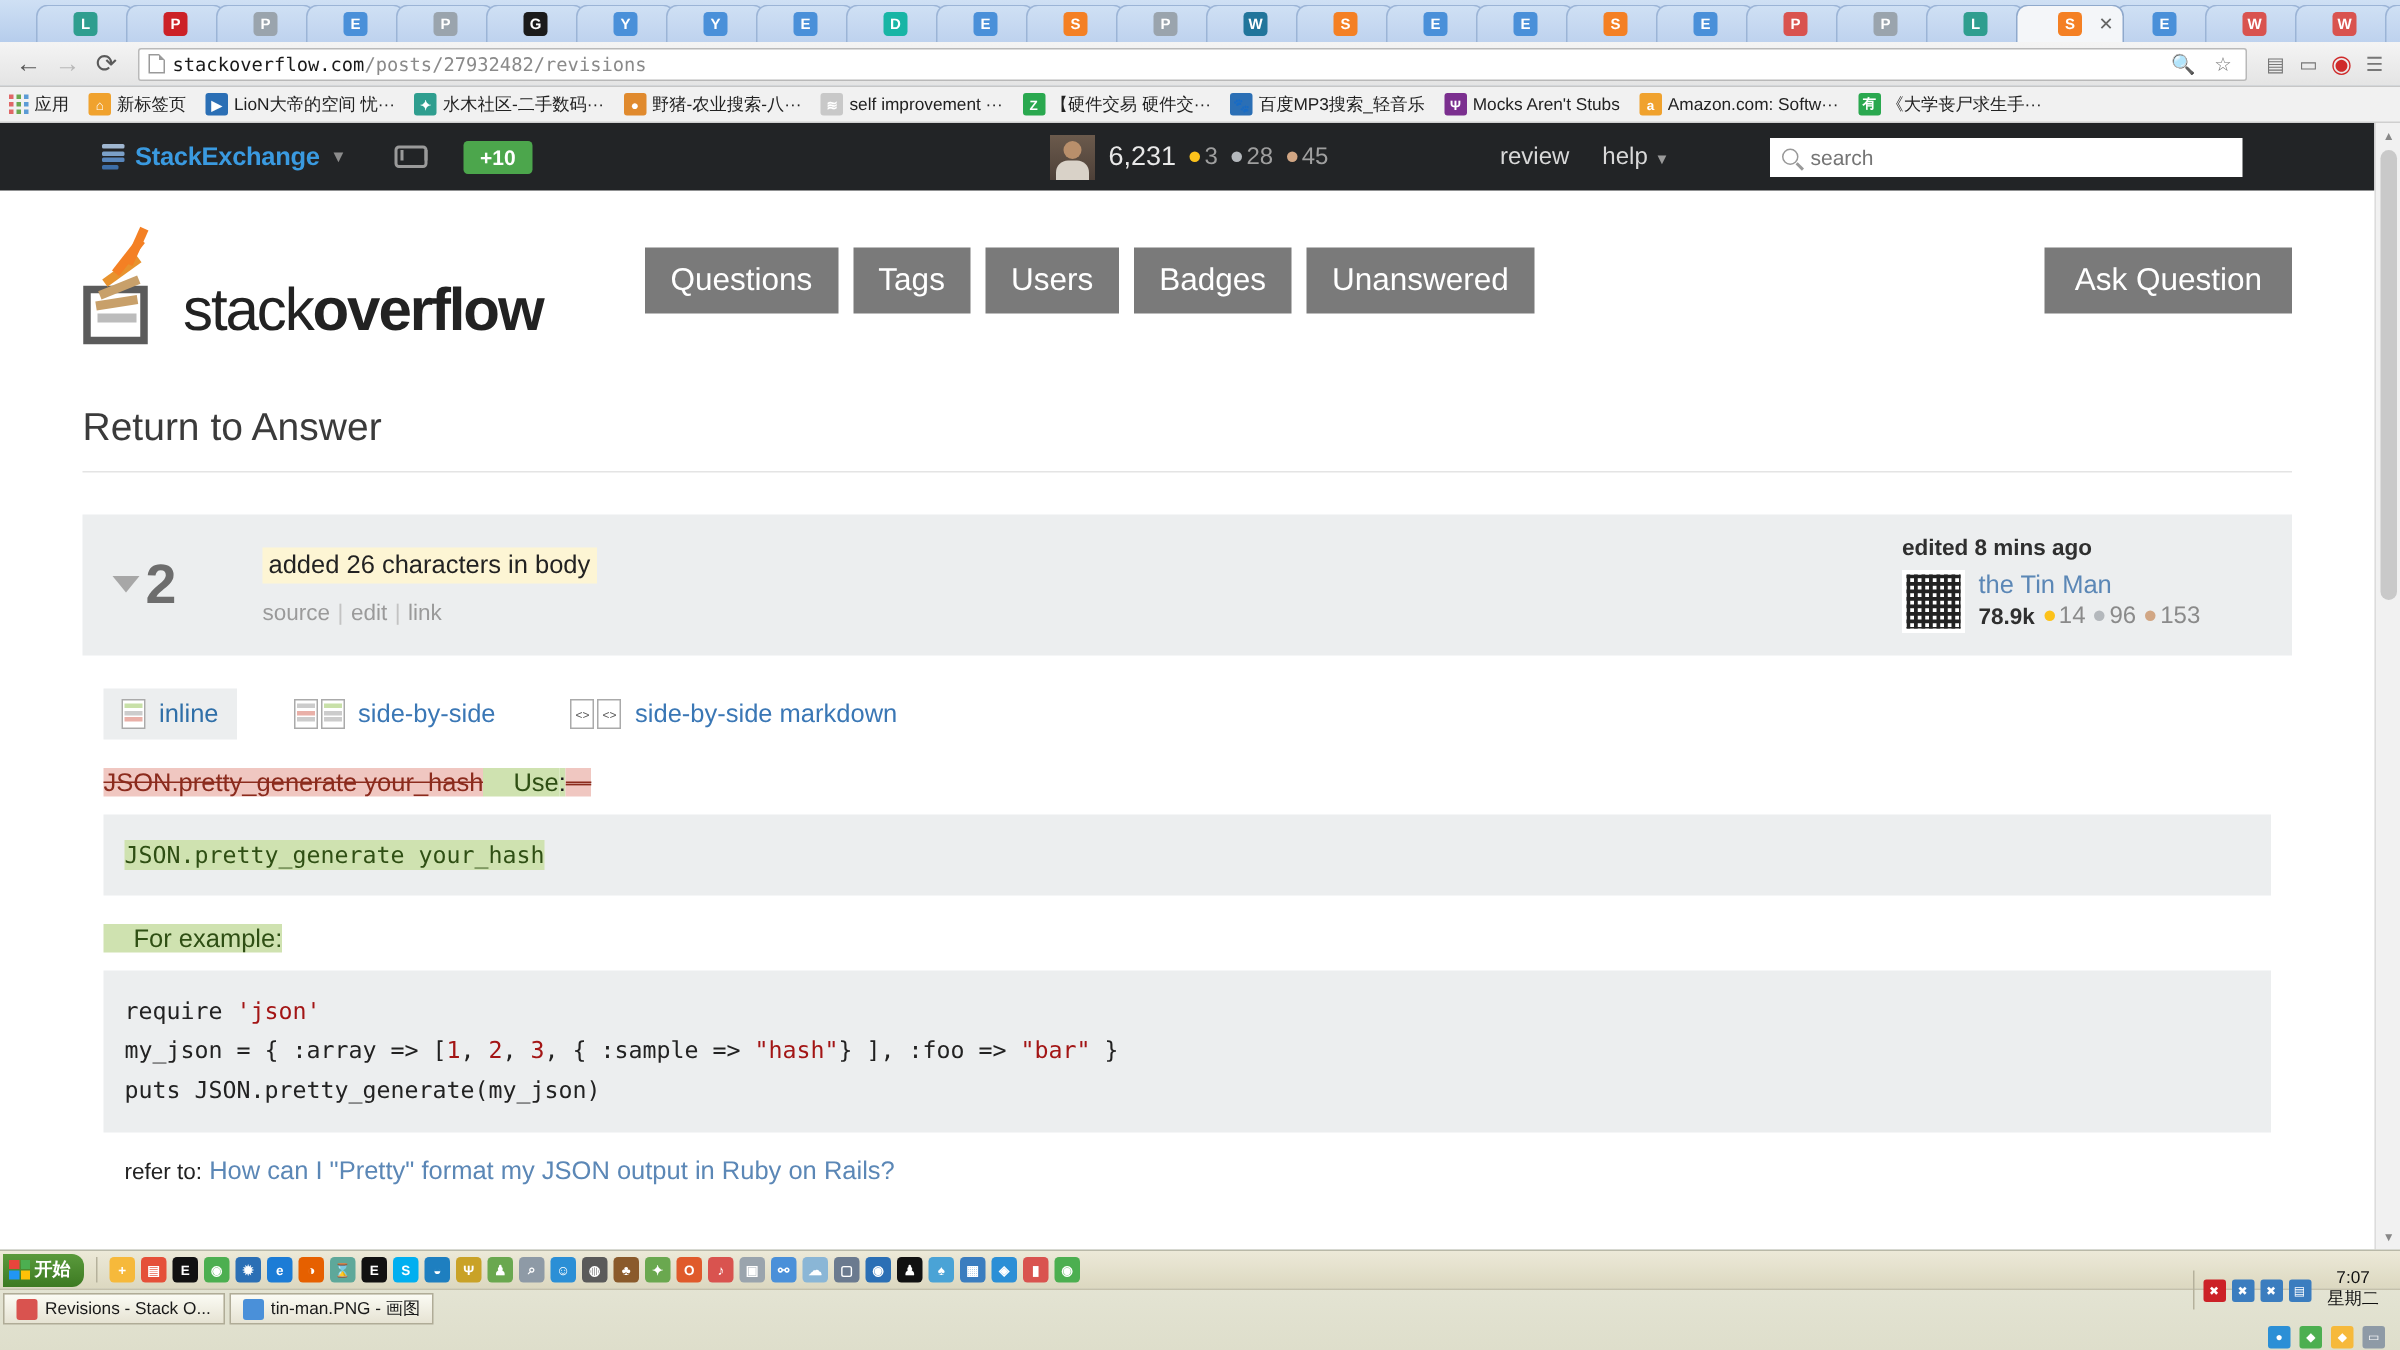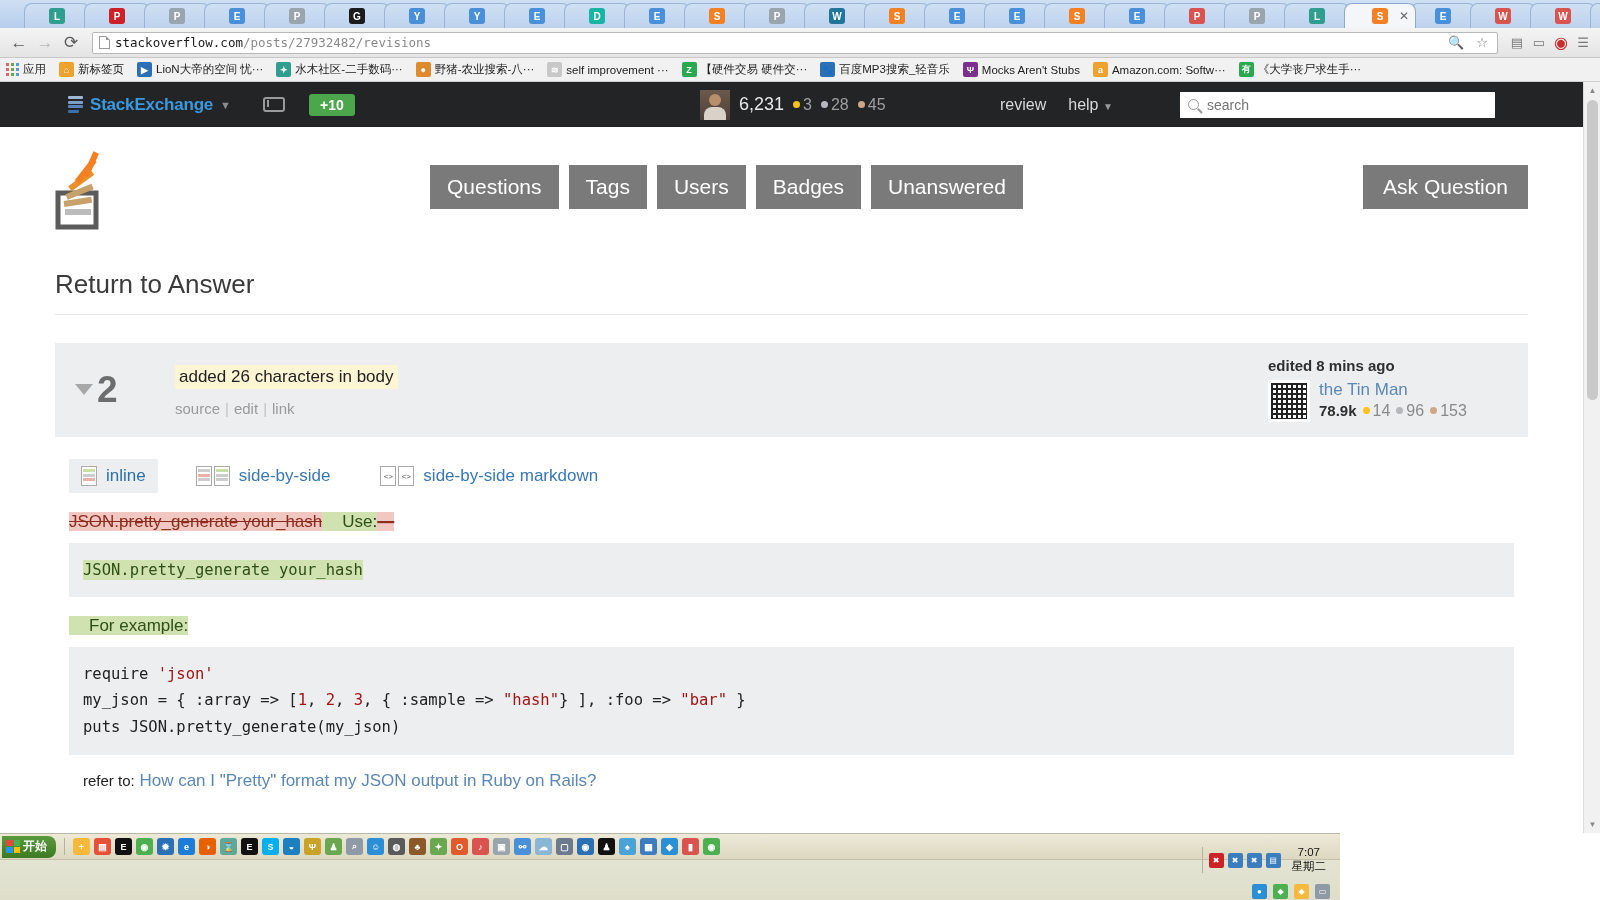--- a/index.html
+++ b/index.html
@@ -125,21 +125,21 @@
   .rev-user { position:absolute; right:20px; top:14px; width:240px; }
   .rev-when { font-size:15px; color:#2f2f2f; font-weight:bold; margin-bottom:6px;}
   .rev-user-row { display:flex; gap:9px; }
   .qr { width:42px; height:42px; background:#fff; padding:3px; flex:none; }
   .qr-inner{ width:36px;height:36px;
     background-image:
       linear-gradient(90deg,#222 50%,transparent 50%),
       linear-gradient(#222 50%,transparent 50%);
     background-size:5px 5px, 5px 5px; background-color:#fff;}
   .rev-user-name { color:#5b87b6; font-size:17px; line-height:1.15;}
-  .rev-user-rep { font-size:15px; color:#666; display:flex; align-items:center; gap:2px; margin-top:2px;}
+  .rev-user-rep { font-size:15px; color:#666; display:flex; align-items:flex-end; gap:2px; margin-top:2px;}
   .rev-user-rep b{ color:#2f2f2f; font-size:15px; margin-right:4px;}
 
   .diff-tabs { display:flex; align-items:flex-end; gap:0; margin:22px 0 16px 14px; }
   .diff-tab { display:flex; align-items:center; gap:9px; padding:7px 12px; margin-right:26px;
               font-size:17px; color:#3a77b5; text-decoration:none; }
   .diff-tab.active { background:#eceeef; color:#2f6fa8; }
   .mini-doc { width:16px; height:20px; border:1px solid #aaa; background:#fff; padding:2px 1px;
               display:flex; flex-direction:column; gap:1.5px; flex:none;}
   .mini-doc i { display:block; height:3px; background:#ccc;}
   .mini-doc i.g{background:#c8e0a8;} .mini-doc i.r{background:#e9b0a8;}
@@ -162,21 +162,21 @@
   .tail-mono { font-family:Liberation Sans, sans-serif; font-size:15px; }
 
   
   .vscroll { position:absolute; right:0; top:0; width:17px; height:751px; background:#f1f1f1; border-left:1px solid #dcdcdc;}
   .vscroll .thumb{ position:absolute; top:18px; left:3px; width:11px; height:300px; background:#c9c9c9; border-radius:6px;}
   .vscroll .arr{ position:absolute; left:0; width:17px; height:17px; display:flex; align-items:center; justify-content:center;
                  font-size:8px; color:#888;}
   .vscroll .arr.up{top:0;} .vscroll .arr.dn{bottom:0;}
 
   
-  #taskbar { position:absolute; left:0; top:833px; width:1340px; height:67px;
+  #taskbar { position:absolute; left:0; top:833px; width:1600px; height:67px;
              background:linear-gradient(#e7e7d8,#dedecb); border-top:1px solid #b9b9a8; }
   .tb-row1 { height:26px; display:flex; align-items:center; background:linear-gradient(#ece9d8,#dcd8c0);
              border-bottom:1px solid #c4c0ab; padding-left:2px; }
   .startbtn { display:flex; align-items:center; gap:3px; background:linear-gradient(#5a9a3c,#3d7a22);
               color:#fff; font-size:12px; font-weight:bold; padding:2px 9px 2px 4px;
               border-radius:0 8px 8px 0; height:22px; }
   .winflag { width:14px;height:13px; display:grid; grid-template-columns:1fr 1fr; grid-gap:1px; }
   .winflag i{display:block;}
   .winflag i:nth-child(1){background:#e8453c;} .winflag i:nth-child(2){background:#4caf50;}
   .winflag i:nth-child(3){background:#2196f3;} .winflag i:nth-child(4){background:#ffc107;}
@@ -429,20 +429,21 @@
                     <rect x="14" y="32" width="28" height="6" fill="#e8932e"></rect>
                   </g>
               <g transform="rotate(-52 33 28)">
                     <rect x="19" y="22" width="28" height="6" fill="#f48024"></rect>
                   </g>
               <g transform="rotate(-66 40 20)">
                     <rect x="26" y="13" width="26" height="6" fill="#f48024"></rect>
                   </g>
             </svg>
           </div>
+          <div class="so-logo-text"><span>stack</span><b>overflow</b></div>
         </div>
         <div class="so-nav" id="so-nav">
               <a>Questions</a>
               <a>Tags</a>
               <a>Users</a>
               <a>Badges</a>
               <a>Unanswered</a>
             </div>
         <div class="ask-btn">Ask Question</div>
       </div>
@@ -599,20 +600,30 @@
             <span class="tray-ico" style="background: rgb(59, 125, 191);">▤</span>
           </div>
         <div class="clock">
           <div>7:07</div>
           <div>星期二</div>
         </div>
       </div>
     </div>
   </div>
   <div class="tb-row2">
+    <div id="taskwins" style="display:flex;gap:3px;">
+        <div class="taskbtn">
+          <span class="ti" style="background:#d9534f"></span>
+          <span>Revisions - Stack O...</span>
+        </div>
+        <div class="taskbtn">
+          <span class="ti" style="background:#4a90d9"></span>
+          <span>tin-man.PNG - 画图</span>
+        </div>
+      </div>
     <div class="tray-lower" id="traylower">
         <span class="tray-ico" style="background: rgb(43, 143, 214);">●</span>
         <span class="tray-ico" style="background: rgb(76, 175, 80);">◆</span>
         <span class="tray-ico" style="background: rgb(246, 185, 59);">◆</span>
         <span class="tray-ico" style="background: rgb(142, 154, 166);">▭</span>
       </div>
   </div>
 </div>
 
 </body></html>

